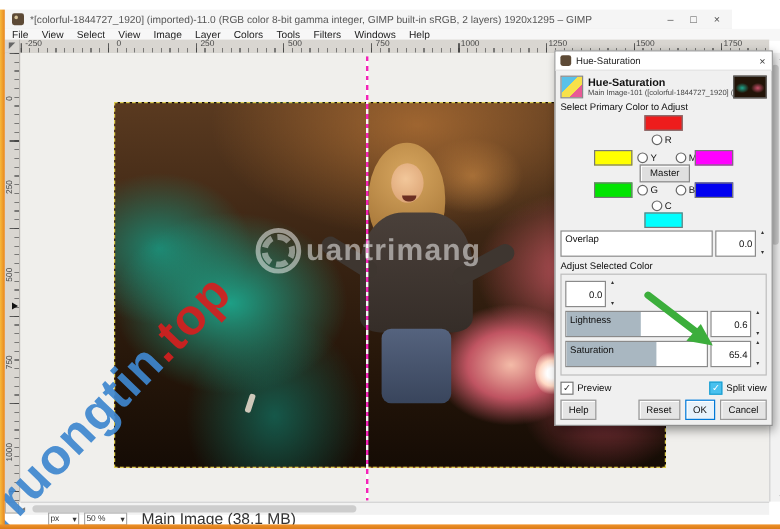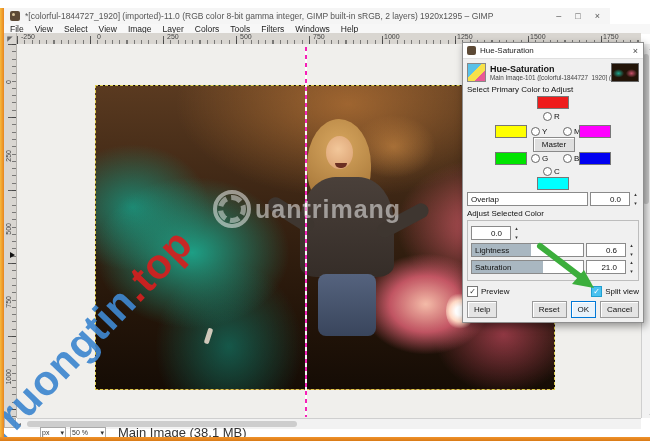--- a/index.html
+++ b/index.html
@@ -91,25 +91,25 @@
   .presets-label{color:#222;}
   .combo{flex:1;height:12px;background:#fff;border:1px solid #999;display:flex;align-items:center;justify-content:flex-end;padding-right:2px;color:#666;font-size:7px;}
   .sq-btn{width:13px;height:13px;background:#e9e9e9;border:1px solid #999;display:flex;align-items:center;justify-content:center;font-size:8px;color:#333;}
   .bold-label{font-weight:normal;margin:3px 0 2px 0;}
   .colorgrid{position:relative;height:93px;margin:2px 0;}
   .swatch{position:absolute;width:32px;height:13px;border:1px solid #777;box-sizing:border-box;}
   .radio{position:absolute;display:flex;align-items:center;gap:2px;font-size:8px;}
   .radio .dot{width:7px;height:7px;border:1px solid #666;border-radius:50%;background:#fff;}
   .master-btn{position:absolute;left:66px;top:41px;width:40px;height:13px;background:#dfdfdf;border:1px solid #8a8a8a;box-shadow:inset 1px 1px 0 #fff;
     display:flex;align-items:center;justify-content:center;font-size:8px;}
-  .slider-row{display:flex;align-items:stretch;gap:2px;height:14px;margin:3px 0;}
+  .slider-row{display:flex;align-items:stretch;gap:2px;height:22px;margin:3px 0;}
   .slider{flex:1;position:relative;background:#fff;border:1px solid #8a8a8a;overflow:hidden;}
   .slider .fill{position:absolute;left:0;top:0;bottom:0;background:#a9b7c1;}
   .slider .slabel{position:absolute;left:3px;top:2px;font-size:8px;color:#111;z-index:1;}
-  .spinbox{width:30px;background:#fff;border:1px solid #8a8a8a;display:flex;align-items:center;justify-content:flex-end;padding-right:8px;font-size:8px;}
+  .spinbox{width:30px;background:#fff;border:1px solid #8a8a8a;display:flex;align-items:center;justify-content:flex-end;padding-right:2px;font-size:8px;}
   .spin-arrows{width:7px;display:flex;flex-direction:column;justify-content:space-between;font-size:5px;line-height:5px;color:#333;text-align:center;}
   .adjust-group{border:1px solid #bdbdbd;padding:2px 3px 3px 3px;margin-top:2px;}
   .reset-color-row{display:flex;justify-content:flex-end;margin-top:2px;}
   .btn{background:#e4e4e4;border:1px solid #9a9a9a;box-shadow:inset 1px 1px 0 #fff;font-size:8px;color:#111;
     display:flex;align-items:center;justify-content:center;height:15px;padding:0 6px;}
   .check-row{display:flex;align-items:center;justify-content:space-between;margin:5px 0 4px 0;}
   .cb{display:flex;align-items:center;gap:3px;}
   .cbx{width:9px;height:9px;border:1px solid #777;background:#fff;font-size:8px;line-height:9px;text-align:center;color:#333;}
   .cbx.hl{background:#49c1ef;border-color:#1f9fd0;color:#fff;}
   .dlg-buttons{display:flex;gap:4px;margin-top:3px;}
@@ -311,21 +311,21 @@
             <span>▴</span>
             <span>▾</span>
           </div>
         </div>
         <div class="slider-row">
           <div class="slider">
             <div class="fill" style="width: 64%;"></div>
             <span class="slabel">Saturation</span>
           </div>
           <div class="spinbox">
-              <span>21.0</span>
+              <span>65.4</span>
             </div>
           <div class="spin-arrows">
             <span>▴</span>
             <span>▾</span>
           </div>
         </div>
       </div>
 
       <div class="check-row">
         <div class="cb">

